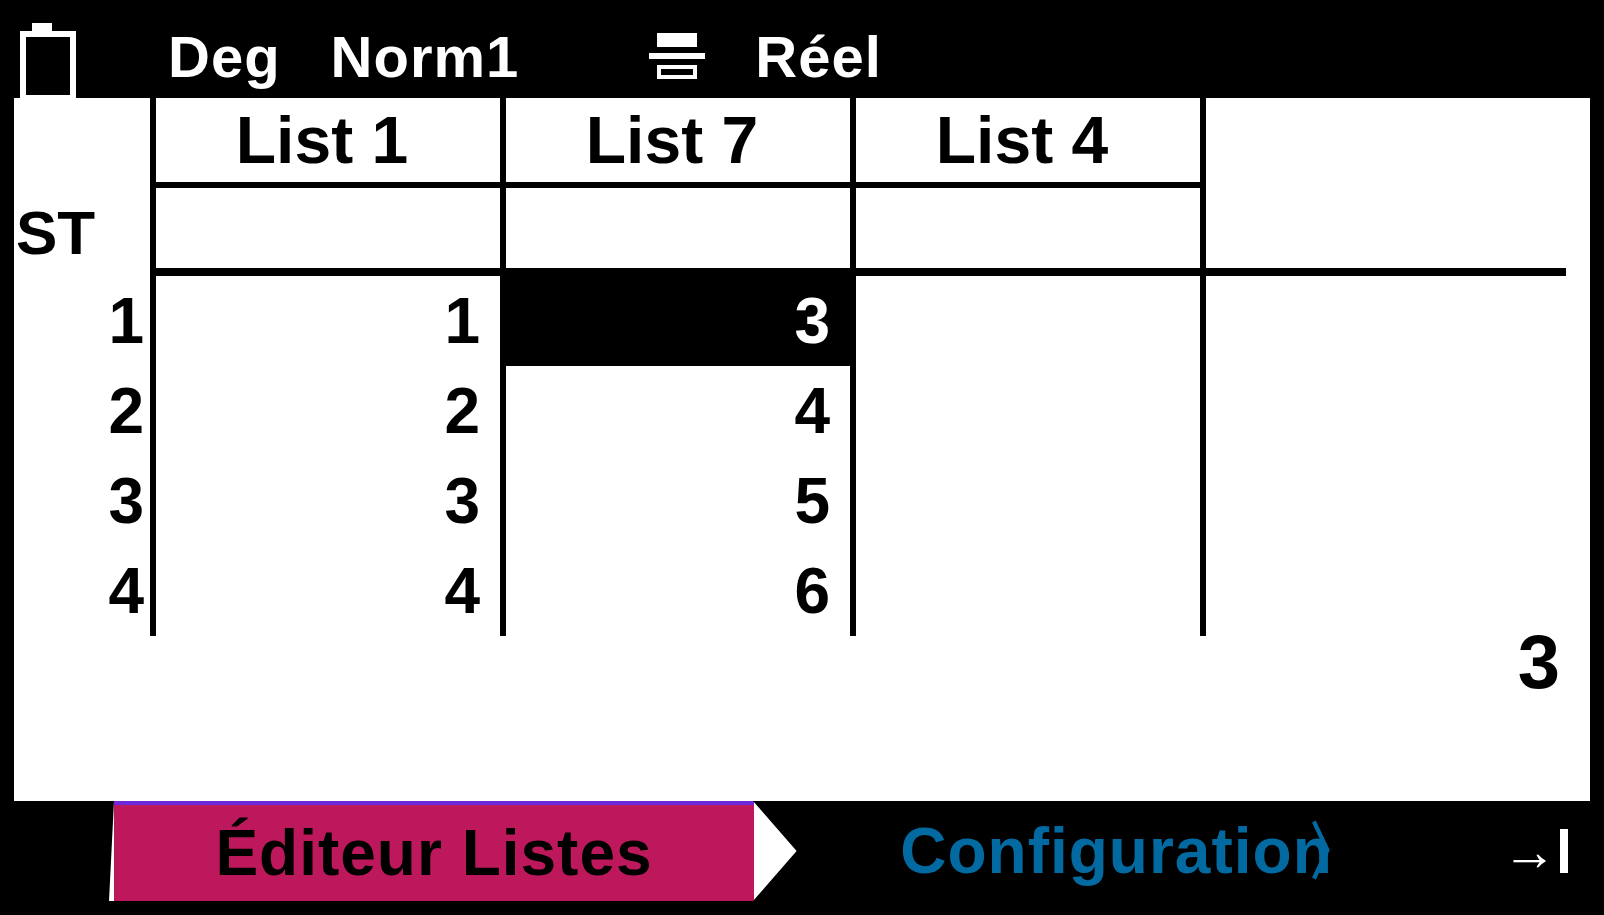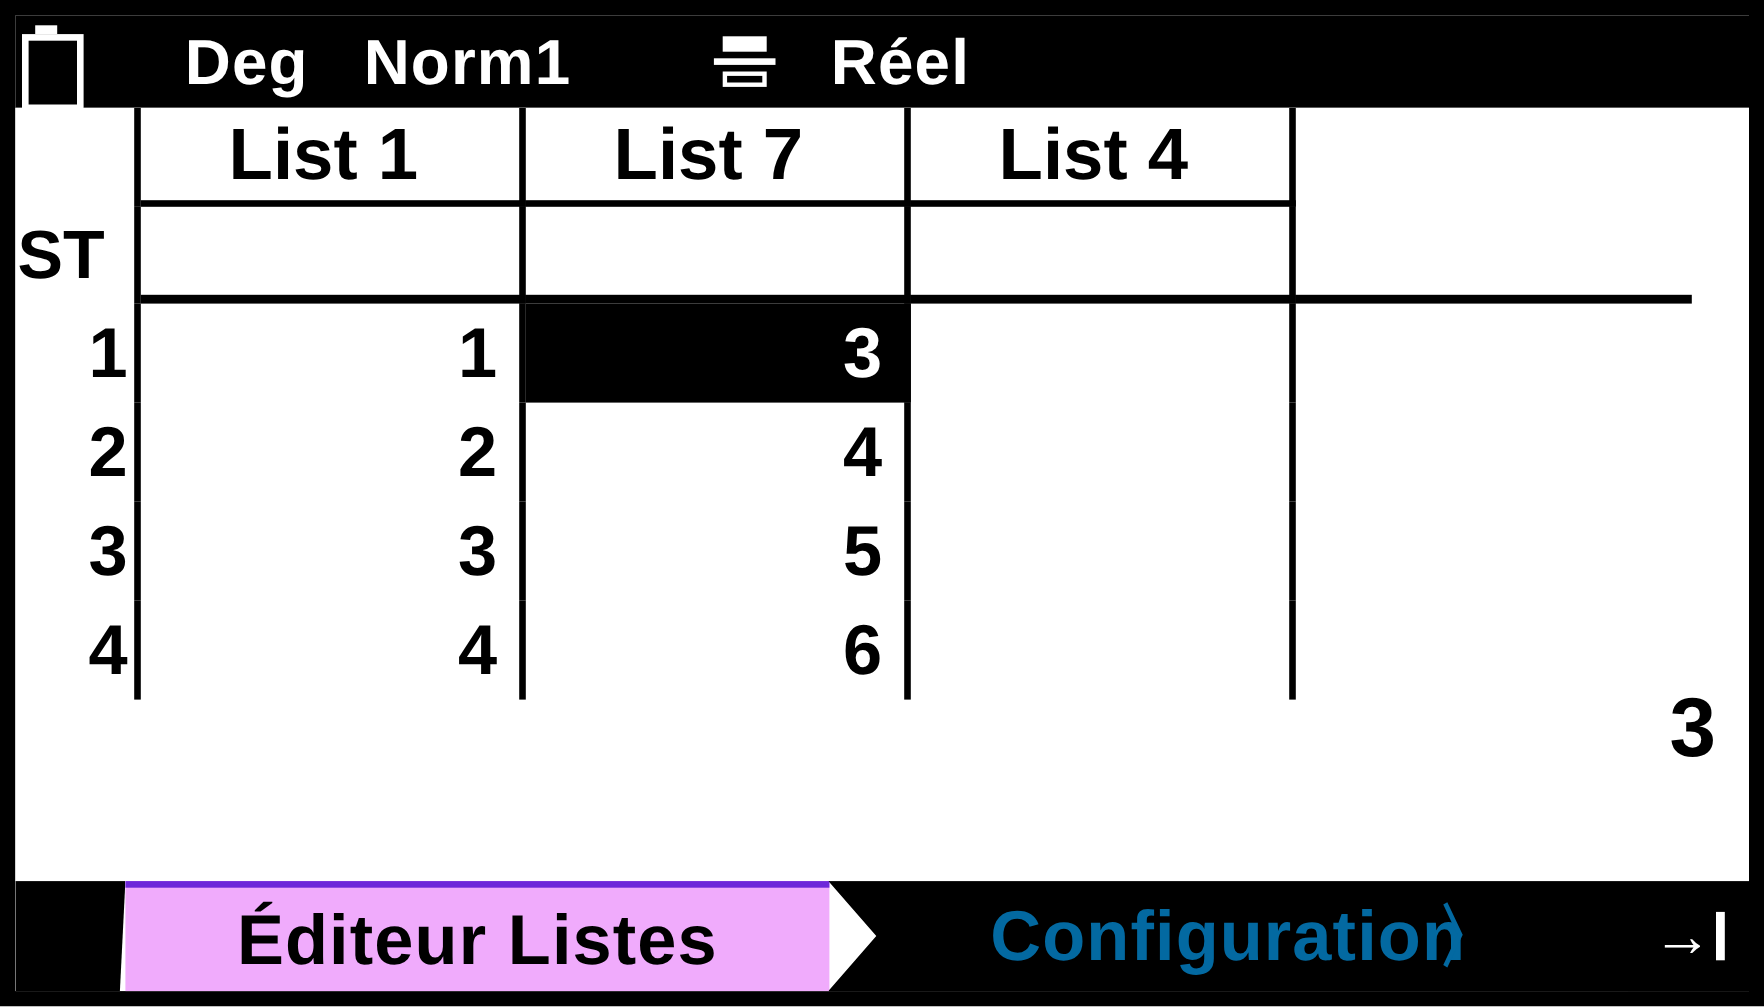--- a/index.html
+++ b/index.html
@@ -101,21 +101,21 @@
     font-size: 64px;
     font-weight: 700;
     font-stretch: condensed;
     color: #000;
   }
   .row {
     display: flex;
     align-items: stretch;
   }
   .row-idx {
-    width: 114px;
+    width: 142px;
     text-align: right;
     padding-right: 6px;
     border-right: 6px solid #000;
     display: flex;
     align-items: center;
     justify-content: flex-end;
   }
   .col {
     width: 350px;
     border-right: 6px solid #000;
@@ -169,26 +169,26 @@
     color: #000;
     position: relative;
   }
   .tab-left-stub {
     width: 100px;
     background: #000;
     clip-path: polygon(0 0, 100% 0, 95% 100%, 0 100%);
   }
   .tab-active {
     flex: 0 0 640px;
-    background: #f0abfc;
-    display: flex;
-    align-items: center;
-    justify-content: center;
-    position: relative;
-    border-top: 6px solid #6d28d9;
+    background: #be185d;
+    display: flex;
+    align-items: center;
+    justify-content: center;
+    position: relative;
+    border-top: 4px solid #6d28d9;
   }
   .tab-active::after {
     content: "";
     position: absolute;
     right: -50px;
     top: -8px;
     width: 0;
     height: 0;
   }
   .tab-inactive {

